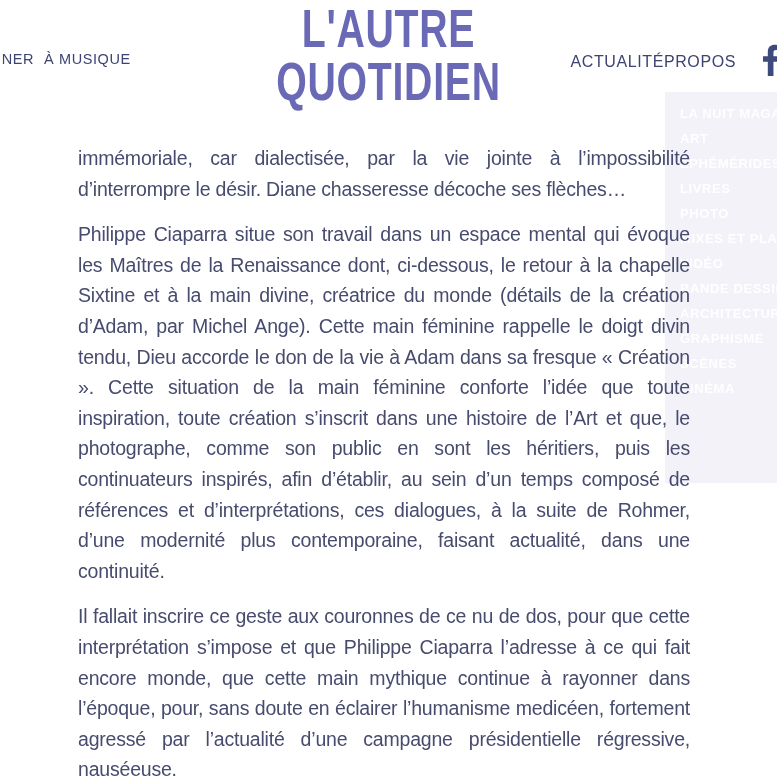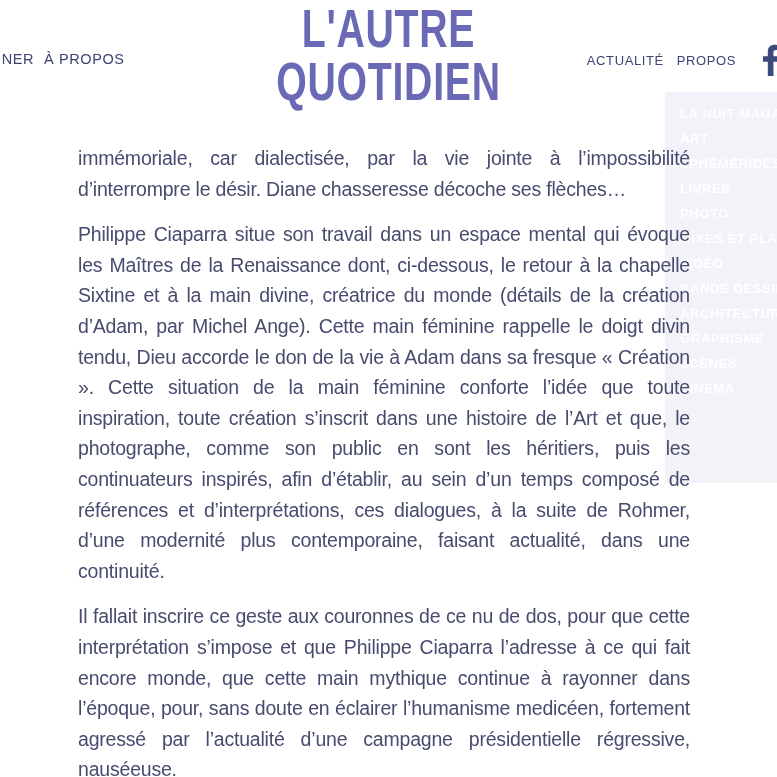--- a/index.html
+++ b/index.html
@@ -15,22 +15,22 @@
   .nav-left {
     position: absolute; top: 51px; left: -3px;
     display: flex; gap: 10px;
     font-size: 14.5px; letter-spacing: 0.6px;
     color: #3d4373; white-space: nowrap;
   }
   .nav-left span { cursor: pointer; }
 
   .nav-right {
     position: absolute; top: 53px; right: 41px;
-    display: flex; gap: 13px;
-    font-size: 13px; letter-spacing: 0.6px;
+    display: flex; 
+    font-size: 16px; letter-spacing: 0.6px;
     color: #3d4373; white-space: nowrap;
   }
   .nav-right span { cursor: pointer; }
 
   .fb-icon {
     position: absolute; top: 44px; right: -7px;
     width: 26px; height: 32px;
     overflow: hidden;
     cursor: pointer;
   }
@@ -86,21 +86,21 @@
     text-transform: uppercase;
     white-space: nowrap;
     cursor: pointer;
   }
 </style>
 </head>
 <body>
 
 <nav class="nav-left">
   <span>INER</span>
-  <span>À PROPOS</span>
+  <span>À MUSIQUE</span>
 </nav>
 
 <div class="logo">
   <span class="logo-line">L'AUTRE</span>
   <span class="logo-line">QUOTIDIEN</span>
 </div>
 
 <nav class="nav-right">
   <span>ACTUALITÉ</span>
   <span>PROPOS</span>

